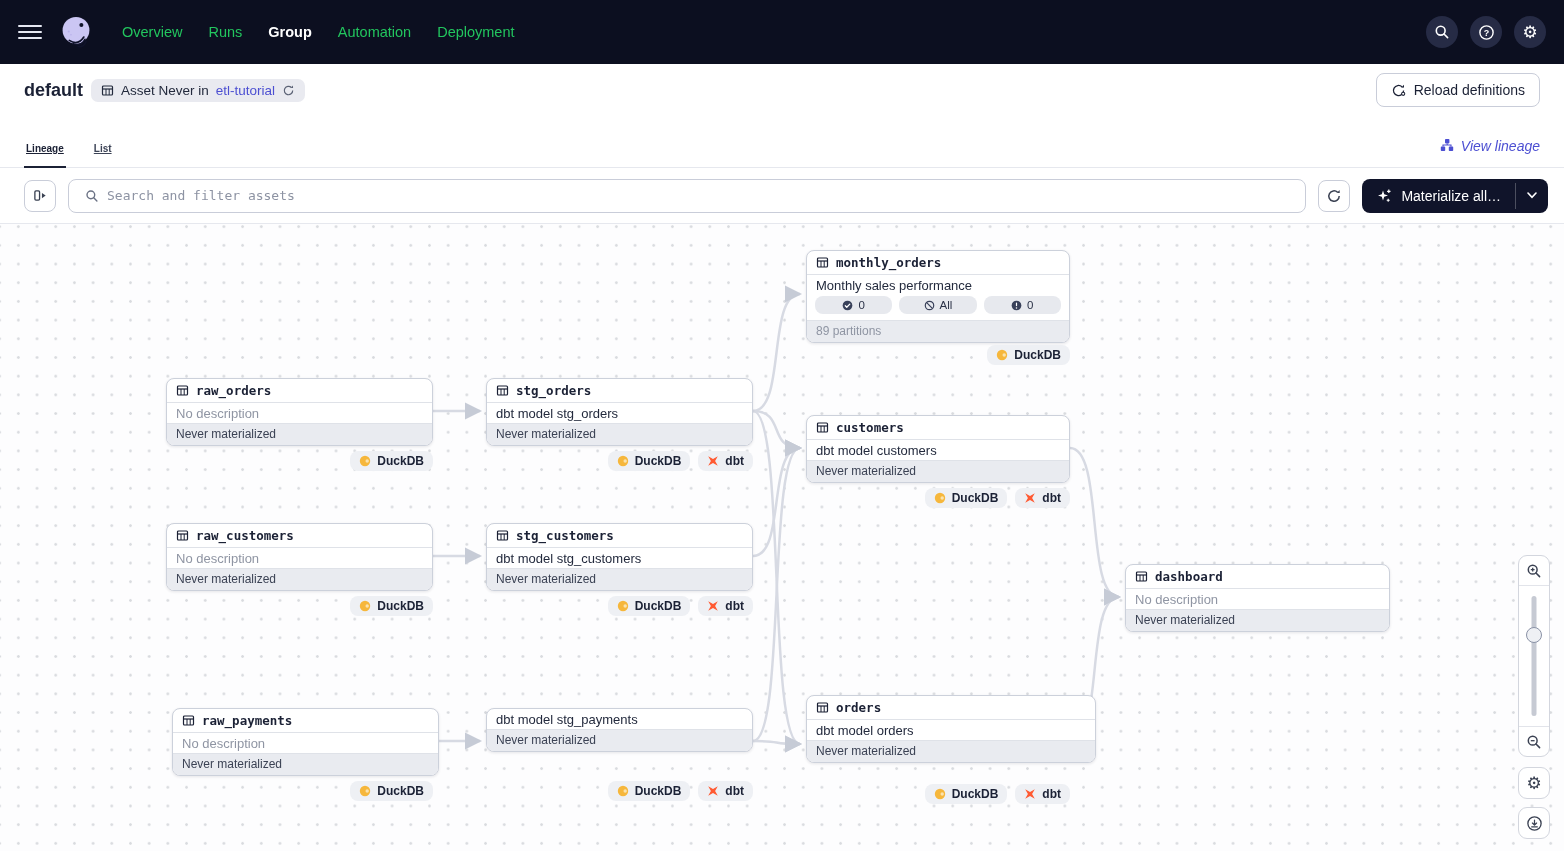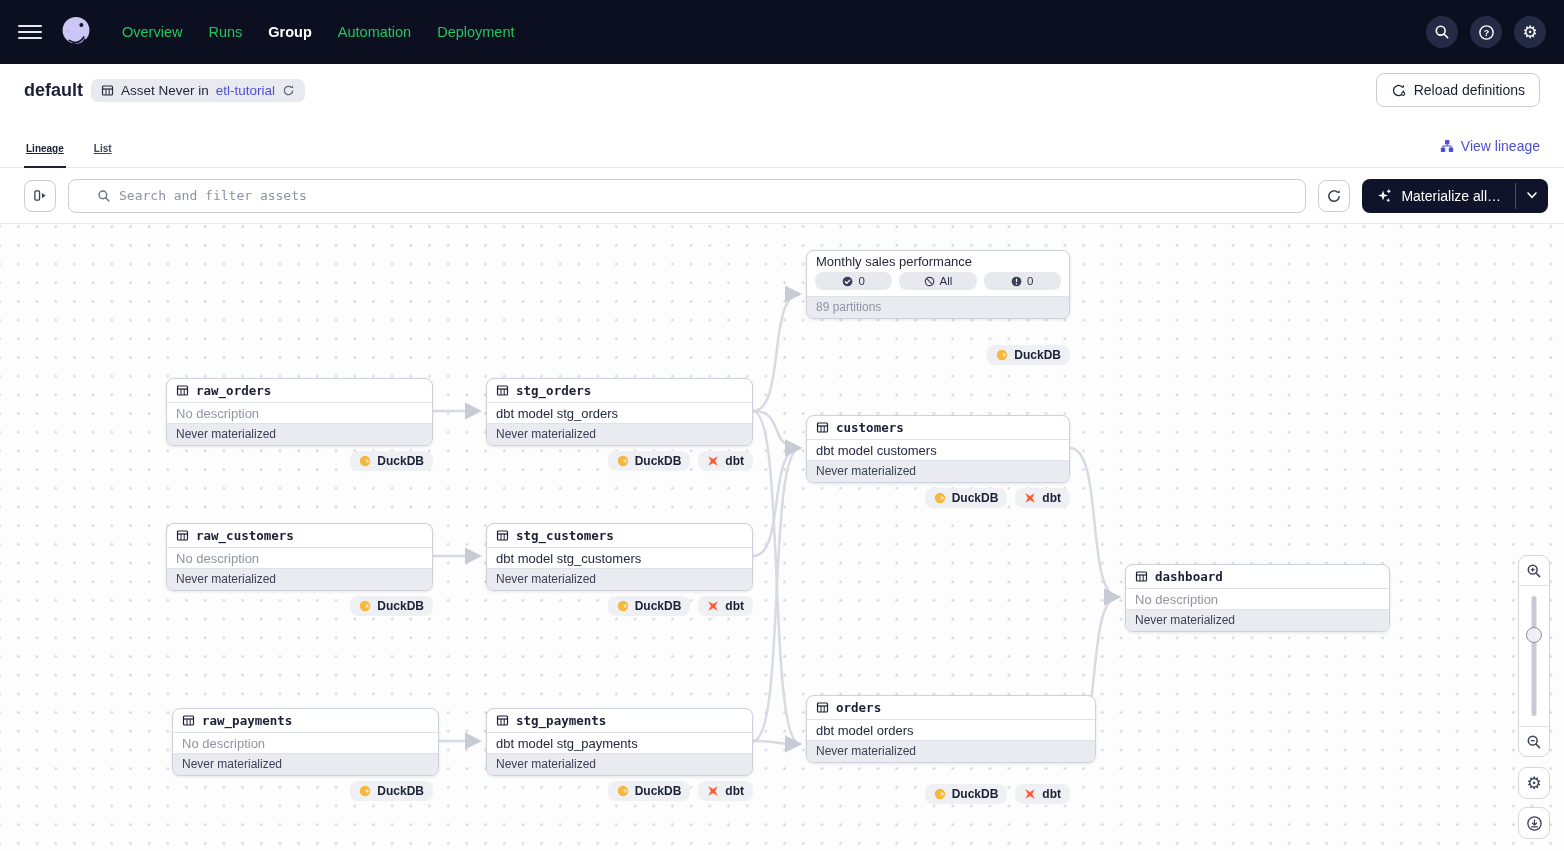--- a/index.html
+++ b/index.html
@@ -29,30 +29,30 @@
     color:#1b2135; background:#fff; cursor:pointer; }
 
   
   .tabrow { height:52px; display:flex; align-items:flex-end; padding:0 24px;
     border-bottom:1px solid #e6e8ee; }
   .tab { font-size:10px; font-weight:600; padding:0 2px 13px; margin-right:26px;
     position:relative; cursor:pointer; color:#1b2135;text-decoration:underline; }
   .tab.active::after { content:""; position:absolute; left:0; right:0; bottom:-1px;
     height:2px; background:#1b2135; }
   .tab.inactive { color:#3c4356; }
-  .viewlineage { margin-left:auto; display:flex; align-items:center; gap:7px;
-    color:#4c4fd2; font-size:14px; padding-bottom:13px; cursor:pointer; }
+  .viewlineage { margin-left:auto; display:flex; align-items:flex-start; gap:7px;
+    color:#4c4fd2; font-size:14px; padding-bottom:13px; cursor:pointer;font-style:italic; }
 
   
   .toolrow { height:56px; display:flex; align-items:center; gap:12px;
     padding:0 16px 0 24px; border-bottom:1px solid #e6e8ee; }
   .sqbtn { width:32px; height:32px; flex:0 0 32px; border:1px solid #c9cdd9; border-radius:8px;
     background:#fff; display:flex; align-items:center; justify-content:center; cursor:pointer; }
   .searchwrap { flex:1; height:34px; border:1px solid #c9cdd9; border-radius:8px;
-    display:flex; align-items:center; padding:0 28px; gap:8px; background:#fff; }
+    display:flex; align-items:center; padding:0 16px; gap:8px; background:#fff; }
   .searchwrap input { border:none; outline:none; flex:1;
     font-family:"DejaVu Sans Mono", monospace; font-size:13px; color:#1b2135; background:transparent;}
   .searchwrap input::placeholder { color:#8d93a3; }
   .matgroup { display:flex; background:#10142a; border-radius:8px; color:#fff;
     align-items:stretch; height:34px; cursor:pointer; }
   .matmain { display:flex; align-items:center; gap:9px; padding:0 14px; font-size:14px; font-weight:500; white-space:nowrap;}
   .matdivider { width:1px; background:rgba(255,255,255,.25); margin:4px 0; }
   .matcaret { width:32px; display:flex; align-items:center; justify-content:center; }
 
   
@@ -239,20 +239,31 @@
         <path d="M753,332 C785.9,332 767.1,224 800,224" fill="none" stroke="#d7dae3" stroke-width="2.5" marker-end="url(#arrow)"></path>
         <path d="M753,517 C785.9,517 767.1,224 800,224" fill="none" stroke="#d7dae3" stroke-width="2.5" marker-end="url(#arrow)"></path>
         <path d="M753,517 C785.9,517 767.1,520 800,520" fill="none" stroke="#d7dae3" stroke-width="2.5" marker-end="url(#arrow)"></path>
         <path d="M1070,224 C1104.3,224 1084.7,373 1119,373" fill="none" stroke="#d7dae3" stroke-width="2.5" marker-end="url(#arrow)"></path>
         <path d="M1070,520 C1104.3,520 1084.7,373 1119,373" fill="none" stroke="#d7dae3" stroke-width="2.5" marker-end="url(#arrow)"></path>
       </g>
   </svg>
 
   <div id="nodes-layer">
       <div class="asset-node" style="left: 806px; top: 26px; width: 264px;">
+        <div class="nhead">
+          <span class="nico" style="display:inline-flex">
+            <svg viewBox="0 0 13 13">
+              <rect x="1.5" y="2" width="10" height="9" rx="1" fill="none" stroke="currentColor" stroke-width="1.2"></rect>
+              <line x1="1.5" y1="5" x2="11.5" y2="5" stroke="currentColor" stroke-width="1.2"></line>
+              <line x1="5" y1="5" x2="5" y2="11" stroke="currentColor" stroke-width="1"></line>
+              <line x1="8.2" y1="5" x2="8.2" y2="11" stroke="currentColor" stroke-width="1"></line>
+            </svg>
+          </span>
+          <span class="ntitle">monthly_orders</span>
+        </div>
         <div class="ndesc ">Monthly sales performance</div>
         <div class="npills">
           <span class="pill">
             <span class="nico" style="display:inline-flex">
               <svg viewBox="0 0 12 12">
                 <circle cx="6" cy="6" r="5.3" fill="#39415a"></circle>
                 <path d="M3.6 6.3 L5.2 7.9 L8.5 4.5" stroke="#fff" stroke-width="1.4" fill="none" stroke-linecap="round" stroke-linejoin="round"></path>
               </svg>
             </span>
             <span>0</span>
@@ -479,31 +490,20 @@
           <span class="nico" style="display:inline-flex">
             <svg viewBox="0 0 12 12">
               <circle cx="6" cy="6" r="5.2" fill="#f6b73c"></circle>
               <circle cx="8.2" cy="6" r="1.7" fill="#fbe3ae"></circle>
             </svg>
           </span>
           <span>DuckDB</span>
         </span>
       </div>
       <div class="asset-node" style="left: 486px; top: 484px; width: 267px;">
-        <div class="nhead">
-          <span class="nico" style="display:inline-flex">
-            <svg viewBox="0 0 13 13">
-              <rect x="1.5" y="2" width="10" height="9" rx="1" fill="none" stroke="currentColor" stroke-width="1.2"></rect>
-              <line x1="1.5" y1="5" x2="11.5" y2="5" stroke="currentColor" stroke-width="1.2"></line>
-              <line x1="5" y1="5" x2="5" y2="11" stroke="currentColor" stroke-width="1"></line>
-              <line x1="8.2" y1="5" x2="8.2" y2="11" stroke="currentColor" stroke-width="1"></line>
-            </svg>
-          </span>
-          <span class="ntitle">stg_payments</span>
-        </div>
         <div class="ndesc ">dbt model stg_payments</div>
         <div class="nfooter ">Never materialized</div>
       </div>
       <div class="nbadges" style="left: 486px; width: 267px; top: 557px;">
         <span class="badge">
           <span class="nico" style="display:inline-flex">
             <svg viewBox="0 0 12 12">
               <circle cx="6" cy="6" r="5.2" fill="#f6b73c"></circle>
               <circle cx="8.2" cy="6" r="1.7" fill="#fbe3ae"></circle>
             </svg>

